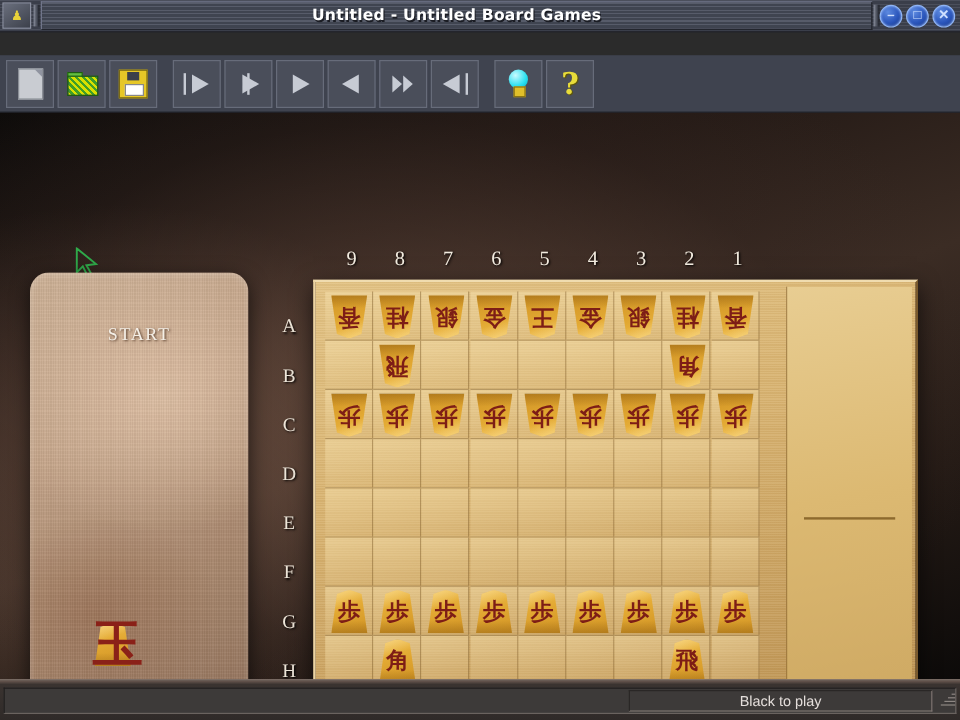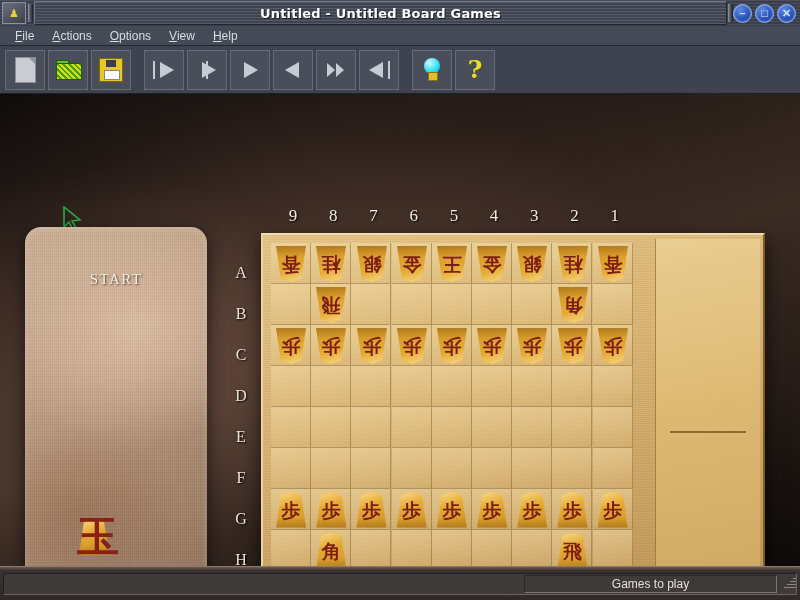--- a/index.html
+++ b/index.html
@@ -262,27 +262,20 @@
         </div>
       <div class="tb-btn">
           <i>□</i>
         </div>
       <div class="tb-btn">
           <i>✕</i>
         </div>
     </div>
   </div>
 
-  <div class="menubar">
-    <div class="menu-item"><span class="acc">F</span><span>ile</span></div>
-    <div class="menu-item"><span class="acc">A</span><span>ctions</span></div>
-    <div class="menu-item"><span class="acc">O</span><span>ptions</span></div>
-    <div class="menu-item"><span class="acc">V</span><span>iew</span></div>
-    <div class="menu-item"><span class="acc">H</span><span>elp</span></div>
-  </div>
 
   <div class="toolbar">
     <div class="tbar-btn">
       <div class="doc-ico"></div>
     </div>
     <div class="tbar-btn">
       <div class="folder-ico">
           <div class="f-t"></div>
           <div class="f-b"></div>
         </div>
@@ -615,21 +608,21 @@
       <div class="komadai">
         <div class="kline"></div>
       </div>
     </div>
 
   </div>
 
   <div class="statusbar">
     <div class="sb-inner">
       <div class="sb-pane">
-        <span class="sb-text">Games to play</span>
+        <span class="sb-text">Black to play</span>
       </div>
     </div>
     <div class="sb-grip">
       <i style="top:12px;width:12px;"></i>
         <i style="top:9px;width:9px;"></i>
         <i style="top:6px;width:6px;"></i>
         <i style="top:3px;width:3px;"></i>
     </div>
   </div>
 

